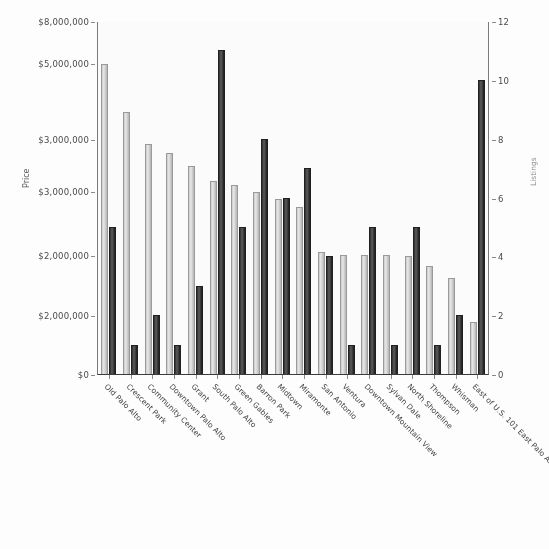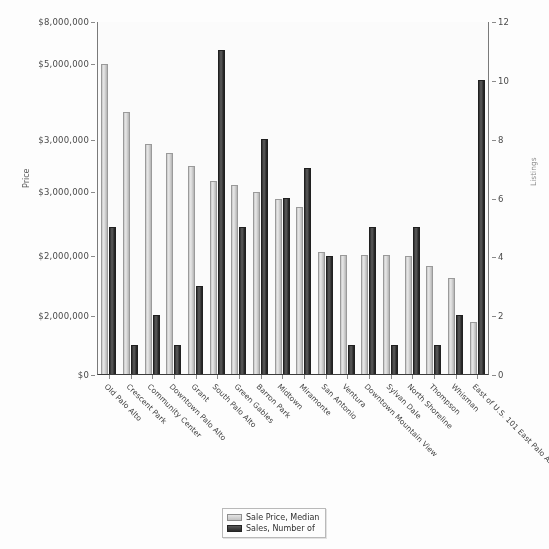--- a/index.html
+++ b/index.html
@@ -431,24 +431,14 @@
         <div class="xlabel">Thompson</div>
       </div>
       <div class="xlabel-cell">
         <div class="xlabel">Whisman</div>
       </div>
       <div class="xlabel-cell">
         <div class="xlabel">East of U.S. 101 East Palo Alto</div>
       </div>
     </div>
 
-  <div id="legend">
-      <div class="legend-row">
-        <span class="legend-swatch price"></span>
-        <span class="legend-label">Sale Price, Median</span>
-      </div>
-      <div class="legend-row">
-        <span class="legend-swatch sales"></span>
-        <span class="legend-label">Sales, Number of</span>
-      </div>
-    </div>
 
 </div>
 
 </body></html>

